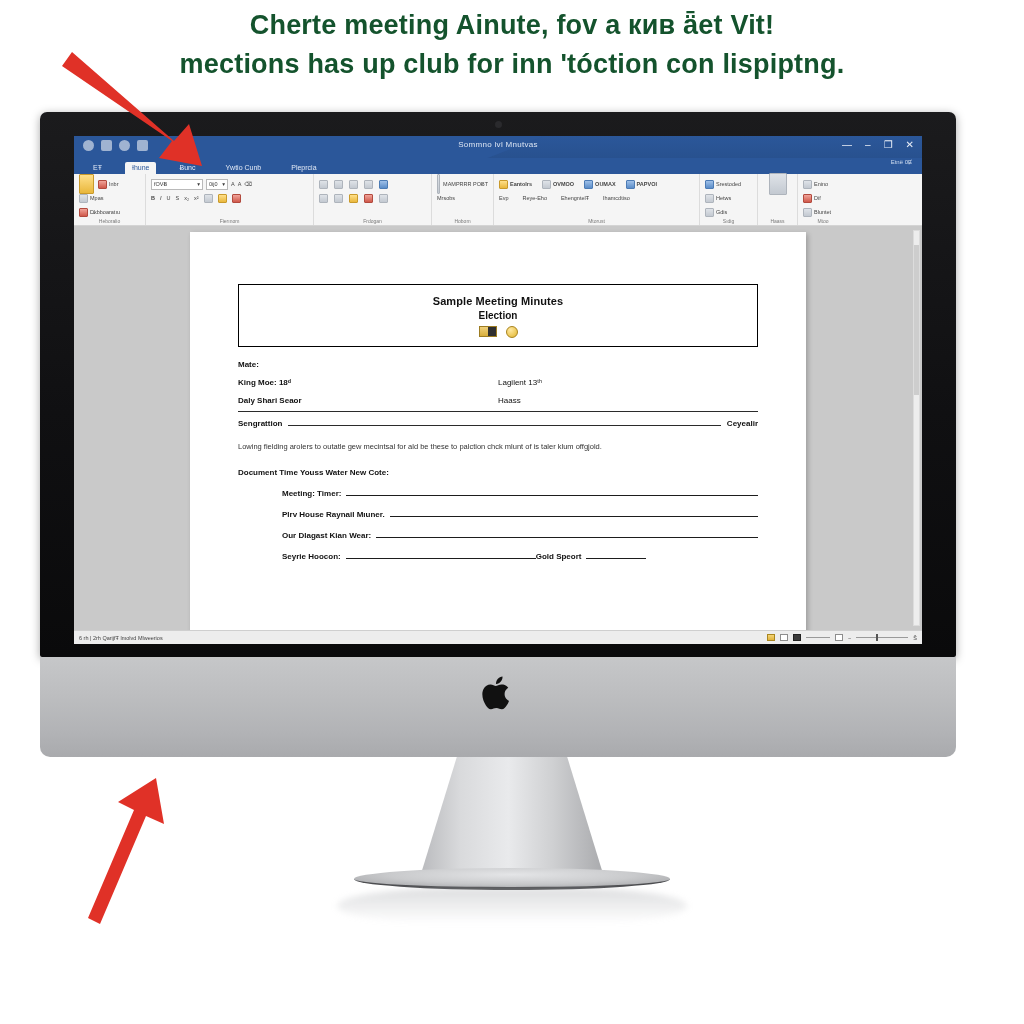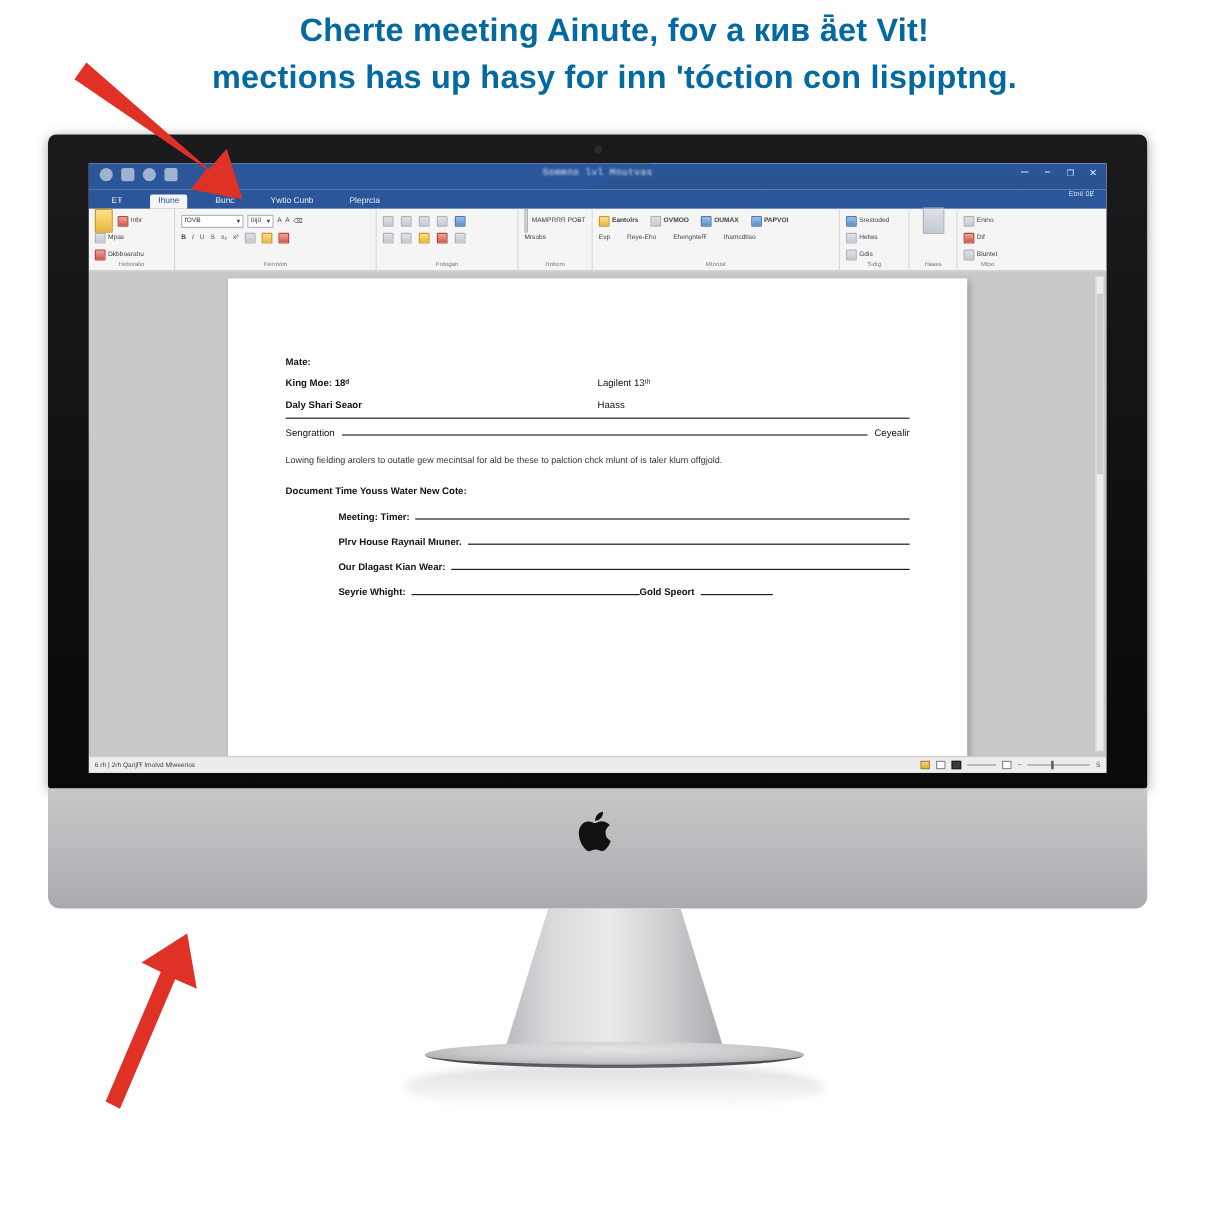--- a/index.html
+++ b/index.html
@@ -7,21 +7,21 @@
   body {
     font-family:"Liberation Sans", sans-serif;
     background:#ffffff;
     position:relative;
   }
 
   
   .caption {
     position:absolute; left:0; width:1024px;
     text-align:center;
-    color:#0369a1;
+    color:#14532d;
     font-weight:bold;
     letter-spacing:.2px;
     filter: blur(.35px);
   }
   .caption-top { top:6px; font-size:27px; line-height:39px; }
   .caption-bottom { bottom:12px; font-size:25px; line-height:39px; }
   .cap-line { display:block; white-space:nowrap; }
 
   
   #imac { position:absolute; left:0; top:96px; width:1024px; height:810px; }
@@ -68,21 +68,20 @@
     background:linear-gradient(180deg,rgba(170,172,176,.40),rgba(255,255,255,0));
     border-radius:50%/70%;
     filter:blur(3px);
   }
 
   
   .word { position:absolute; inset:0; background:#f1f1f1; font-size:7px; color:#fff; }
   .titlebar {
     position:relative; height:22px;
     background:linear-gradient(180deg,#2b579a 0%,#28518f 100%);
-    font-family:Liberation Mono, monospace;
   }
   .tb-corner {
     position:absolute; left:0; top:0; width:470px; height:22px;
     background:#2b579a;
     clip-path: polygon(0 0, 100% 0, 88% 100%, 0 100%);
   }
   .qat { position:absolute; left:9px; top:4px; display:flex; gap:7px; align-items:center; z-index:3;}
   .qat span {
     width:11px; height:11px; border-radius:2px;
     background:rgba(255,255,255,.55);
@@ -152,21 +151,21 @@
   .hdr-icons { margin-top:5px; display:flex; justify-content:center; gap:9px; }
   .ic-cal { width:18px; height:11px; background:linear-gradient(180deg,#efd07a,#d8ae3a); border:1px solid #9c7c22; display:flex;}
   .ic-cal i { display:block; width:50%; height:100%; background:#2f2f2f; margin-left:auto;}
   .ic-globe { width:12px; height:12px; border-radius:50%; background:radial-gradient(circle at 35% 30%,#ffe8a0,#e2b62e); border:1px solid #a8831d; }
 
   .row-label { font-weight:bold; margin-top:13px; }
   .tworow { display:flex; margin-top:9px; font-size:8px; }
   .tworow .l { width:50%; font-weight:bold; }
   .tworow .r { width:50%; font-weight:normal; }
   .hr { border-bottom:1.2px solid #2b2b2b; margin-top:6px; }
-  .signline { display:flex; align-items:baseline; margin-top:6px; font-size:8px; }
+  .signline { display:flex; align-items:baseline; margin-top:6px; font-size:8px;font-weight:bold; }
   .signline .fill { flex:1; border-bottom:1px solid #2b2b2b; margin:0 6px; height:8px; }
   .para { margin-top:13px; font-size:7.5px; line-height:11px; color:#333; }
   .field { margin-top:11px; font-size:8px; font-weight:bold; display:flex; align-items:baseline;padding-left:44px; }
   .field .fill { flex:1; border-bottom:1.2px solid #1d1d1d; margin-left:5px; height:8px; }
   .field .fill.short { flex:0 0 190px; }
 
   .vscroll {
     position:absolute; right:2px; top:4px; width:7px; bottom:4px; background:#ededed;
     border:1px solid #dcdcdc;
   }
@@ -188,21 +187,21 @@
 
   
   .arrow { position:absolute; }
   svg { display:block; }
 </style>
 </head>
 <body>
 
 <div class="caption caption-top">
   <span class="cap-line">Cherte meeting Ainute, fov a киʙ ǟet Vit!</span>
-  <span class="cap-line">mections has up hasy for inn 'tóction con lispiptng.</span>
+  <span class="cap-line">mections has up club for inn 'tóction con lispiptng.</span>
 </div>
 
 <div id="imac">
 
   <div class="bezel">
     <div class="camera"></div>
 
     <div class="screen">
 
       <div class="word">
@@ -397,20 +396,30 @@
               </div>
             <div class="rgroup-label">Mtoo</div>
           </div>
 
         </div>
 
         <div class="docarea">
 
           <div class="page">
 
+            <div class="hdrbox">
+              <div class="t1">Sample Meeting Minutes</div>
+              <div class="t2">Election</div>
+              <div class="hdr-icons">
+                <span class="ic-cal">
+                    <i></i>
+                  </span>
+                <span class="ic-globe"></span>
+              </div>
+            </div>
 
             <div class="row-label">Mate:</div>
 
             <div class="tworow">
               <div class="l">King Moe: 18ᵈ</div>
               <div class="r">Lagilent 13ᵗʰ</div>
             </div>
             <div class="tworow">
               <div class="l">Daly Shari Seaor</div>
               <div class="r">Haass</div>
@@ -434,21 +443,21 @@
             </div>
             <div class="field">
               <span>Plrv House Raynail Mıuner.</span>
               <span class="fill"></span>
             </div>
             <div class="field">
               <span>Our Dlagast Kian Wear:</span>
               <span class="fill"></span>
             </div>
             <div class="field">
-              <span>Seyrie Whight:</span>
+              <span>Seyrie Hoocon:</span>
               <span class="fill short"></span>
               <span>Gold Speort</span>
               <span class="fill short" style="flex:0 0 60px"></span>
             </div>
 
           </div>
 
           <div class="vscroll">
             <div class="vthumb"></div>
           </div>

